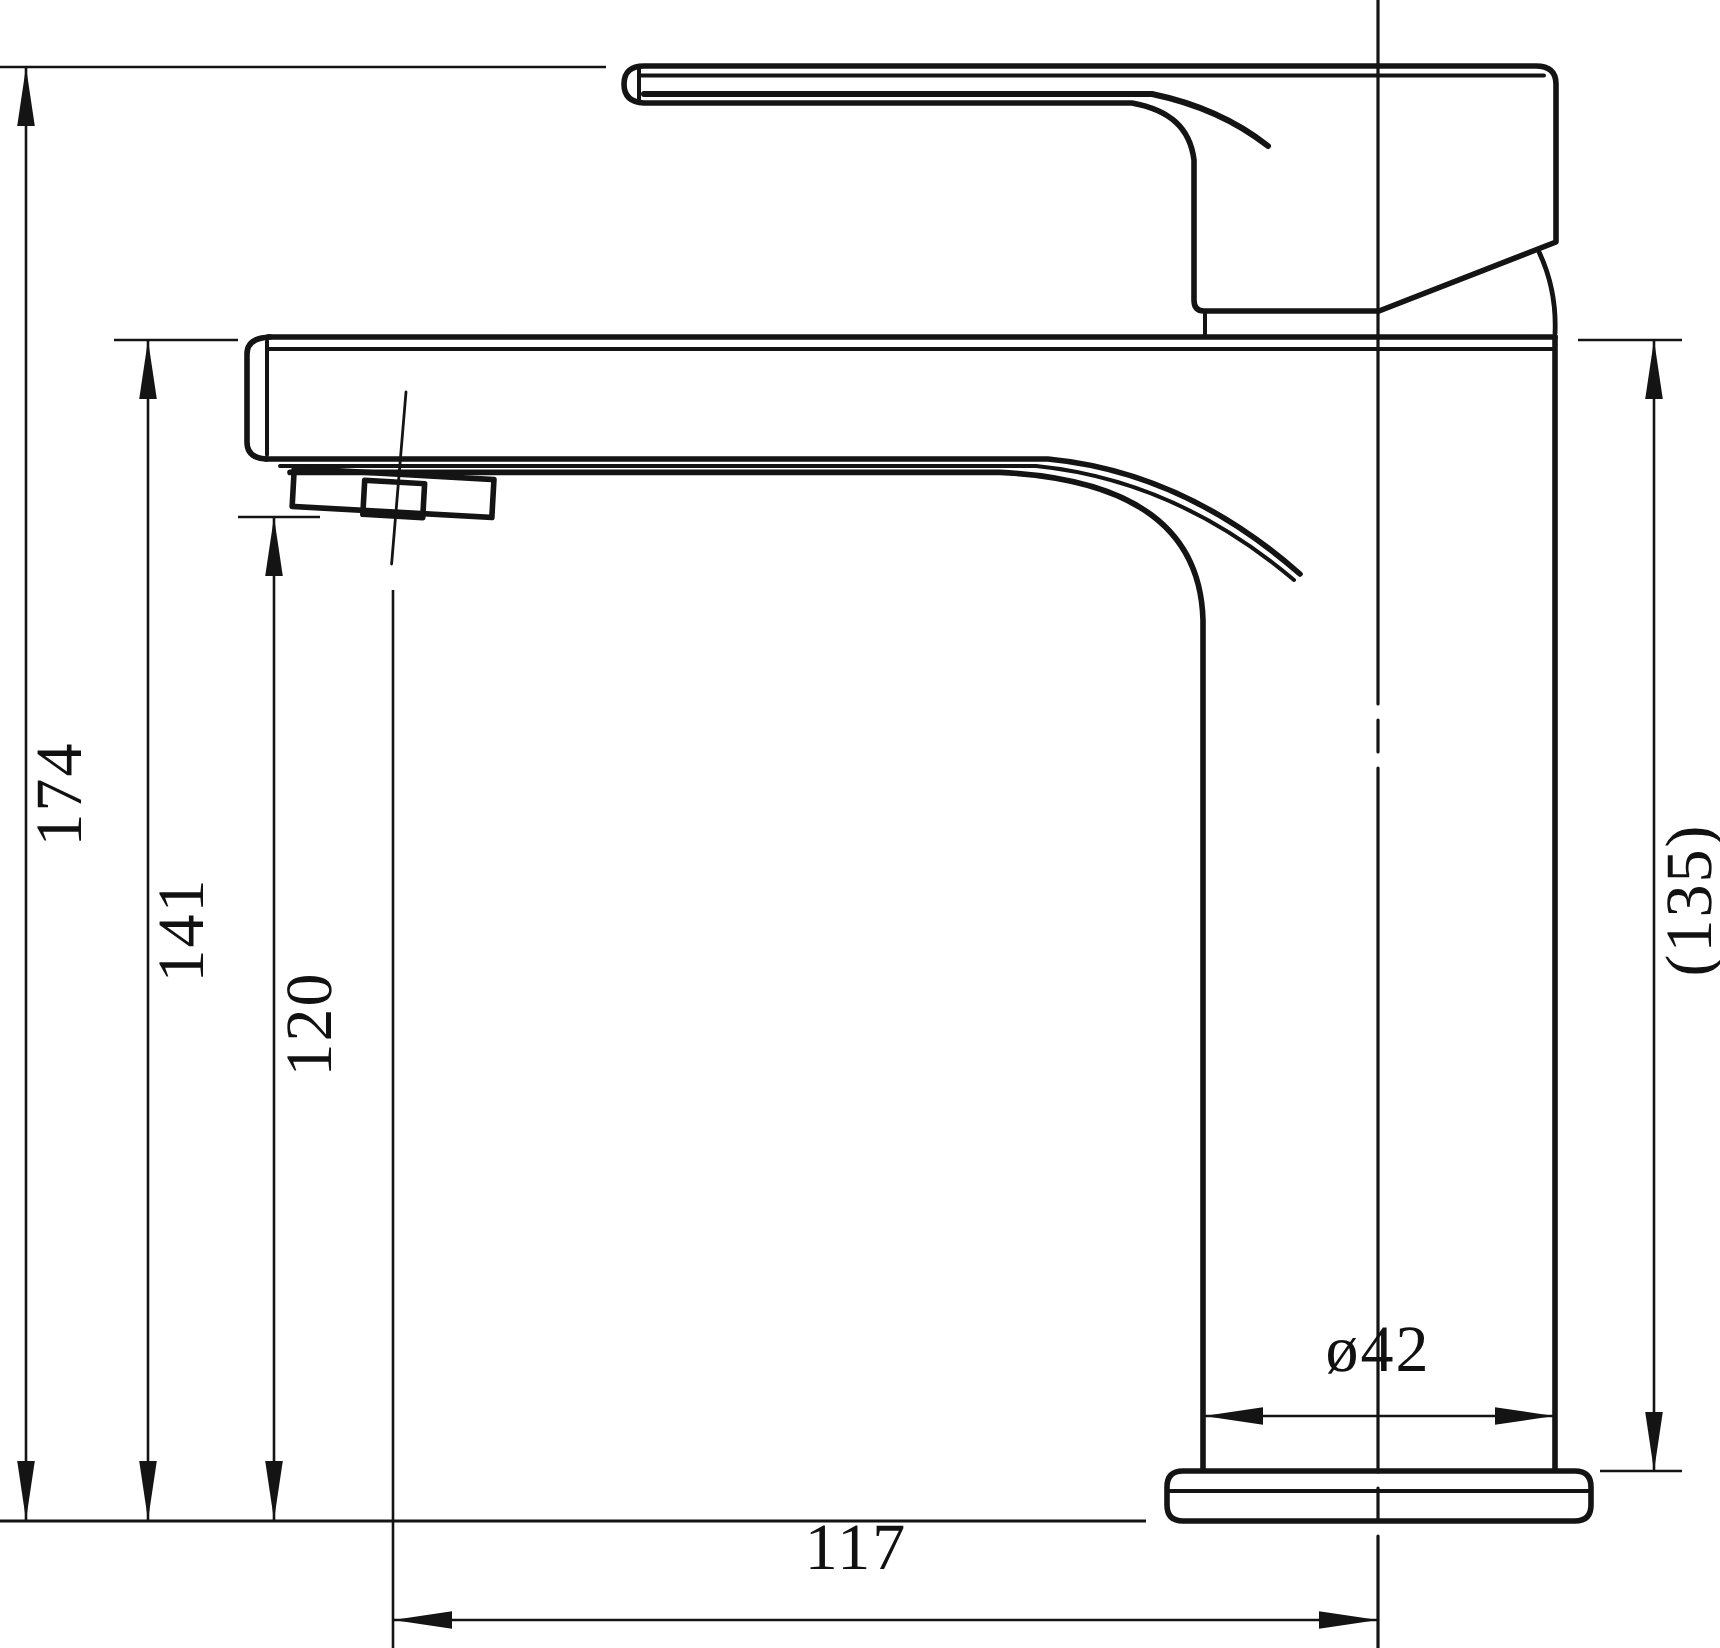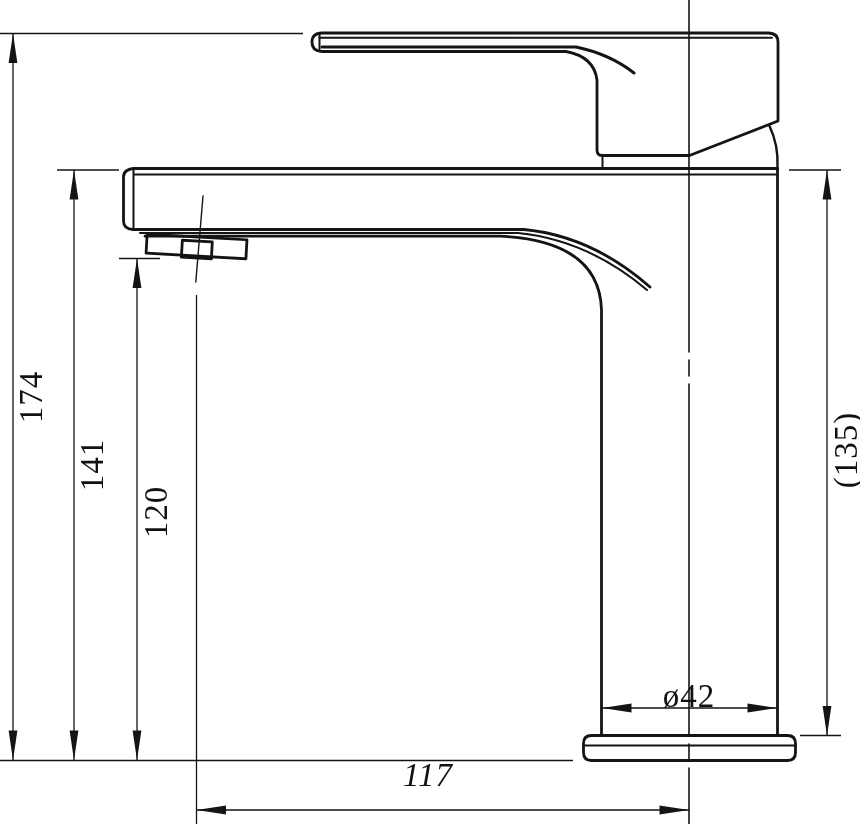--- a/index.html
+++ b/index.html
@@ -126,17 +126,17 @@
   </svg>
 
   <div class="dim-label rot" style="left:31px;top:397px;">174</div>
 
   <div class="dim-label rot" style="left:92px;top:465px;">141</div>
 
   <div class="dim-label rot" style="left:156px;top:512px;">120</div>
 
   <div class="dim-label rot" style="left:846px;top:450px;">(135)</div>
 
-  <div class="dim-label" style="left:689px;top:696px;">ø42</div>
+  <div class="dim-label" style="left:689px;top:676px;">ø42</div>
 
-  <div class="dim-label" style="left:428px;top:775px;font-style:italic;">117</div>
+  <div class="dim-label" style="left:428px;top:775px;">117</div>
 
 </div>
 
 </body></html>

